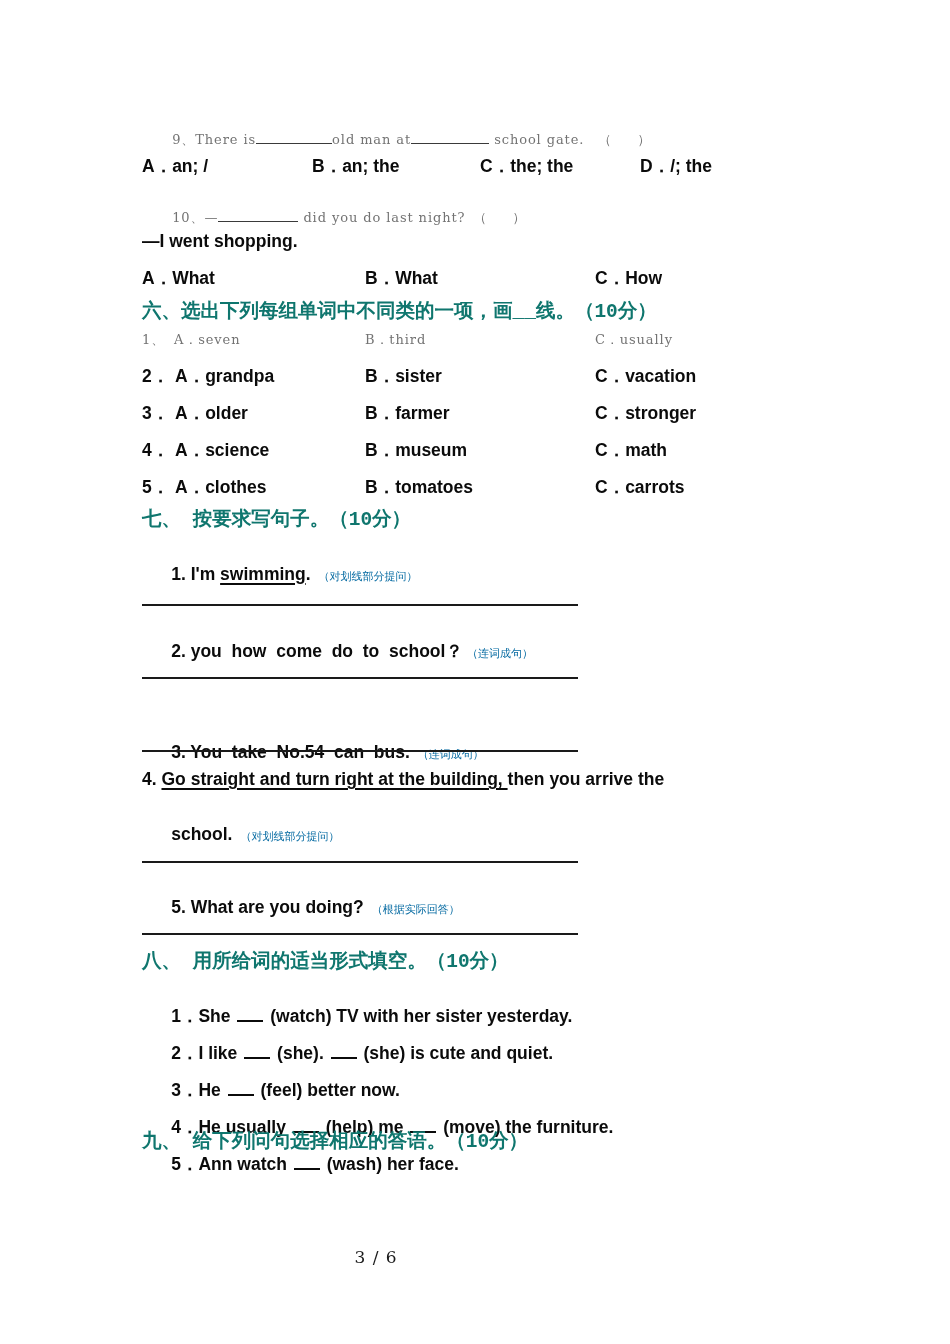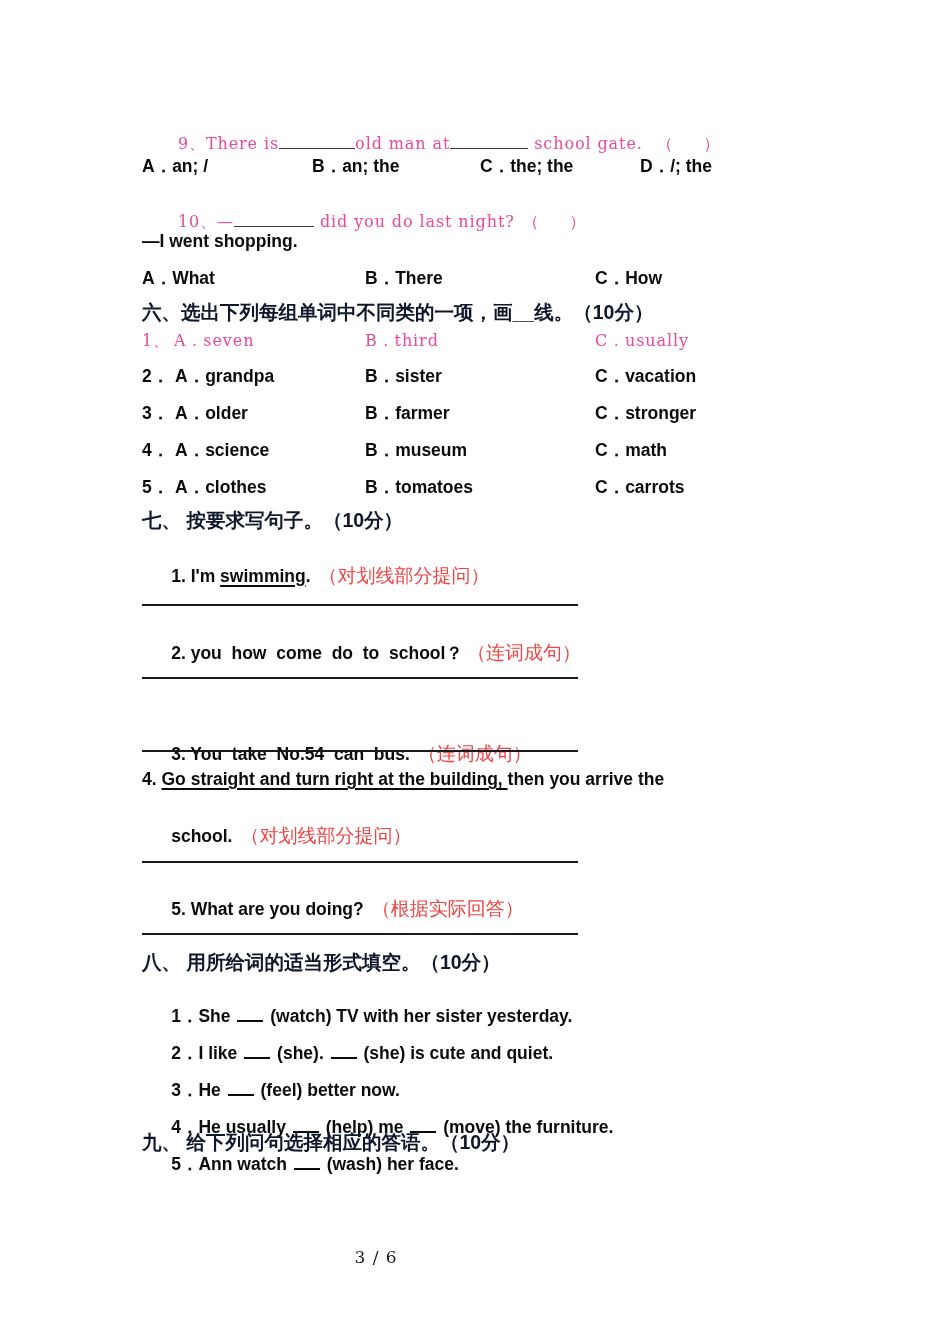--- a/index.html
+++ b/index.html
@@ -25,43 +25,43 @@
   .content {
     position: absolute;
     left: 142px;
     top: 0;
     width: 666px;
   }
 
   
   .serif-line {
     font-family: "DejaVu Serif", "Liberation Serif", serif;
-    font-size: 16px;
-    color: #ec4899;
+    font-size: 13px;
+    color: #737373;
     letter-spacing: 0.9px;
     white-space: pre;
     line-height: 1.0;
   }
 
   
   .sans-line {
     font-family: "Liberation Sans", sans-serif;
     font-size: 17.5px;
     font-weight: bold;
     color: #0b0b0b;
     line-height: 1.0;
     white-space: pre;
   }
 
   
   .heading {
-    font-family: Liberation Sans, sans-serif;
+    font-family: Liberation Mono, monospace;
     font-size: 19.5px;
     font-weight: bold;
-    color: #0f172a;
+    color: #0f766e;
     line-height: 1.0;
     white-space: pre;
   }
 
   
   .optrow {
     position: relative;
     height: 0;
   }
   .opt {
@@ -105,23 +105,23 @@
   
   .ul {
     text-decoration: underline;
     text-underline-offset: 3px;
     text-decoration-thickness: 1.6px;
   }
 
   
   .cn-small {
     font-family: "DejaVu Sans", "Liberation Sans", sans-serif;
-    font-size: 19px;
+    font-size: 11px;
     font-weight: normal;
-    color: #ef4444;
+    color: #0369a1;
     letter-spacing: 0;
   }
 
   
   .footer {
     position: absolute;
     left: 0;
     width: 752px;
     text-align: center;
     font-family: "DejaVu Serif", "Liberation Serif", serif;
@@ -148,21 +148,21 @@
     </div>
 
     <div class="row serif-line" style="top:198px;">
       <span>10、</span><span>—</span><span class="rule-s" style="width:80px;"></span><span> did you do last night?</span><span style="margin-left:8px;">（     ）</span>
     </div>
 
     <div class="row sans-line" style="top:233px;">—I went shopping.</div>
 
     <div class="optrow" style="position:absolute; left:0; top:270px;">
       <span class="opt sans-line" style="left:0px;">A．What</span>
-      <span class="opt sans-line" style="left:223px;">B．There</span>
+      <span class="opt sans-line" style="left:223px;">B．What</span>
       <span class="opt sans-line" style="left:453px;">C．How</span>
     </div>
 
     <div class="row heading" style="top:303px;">六、选出下列每组单词中不同类的一项，画__线。（10分）</div>
 
     <div class="optrow" style="position:absolute; left:0; top:333px;">
       <span class="opt serif-line" style="left:0px;">1、</span>
       <span class="opt serif-line" style="left:32px;">A．seven</span>
       <span class="opt serif-line" style="left:223px;">B．third</span>
       <span class="opt serif-line" style="left:453px;">C．usually</span>

